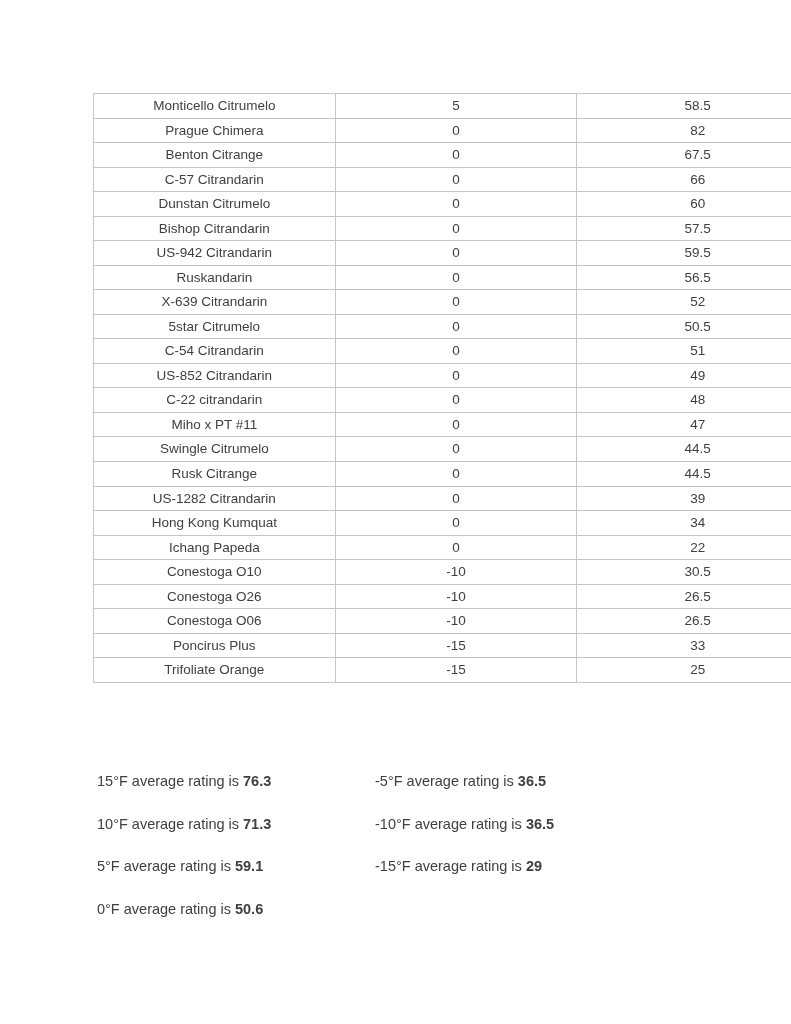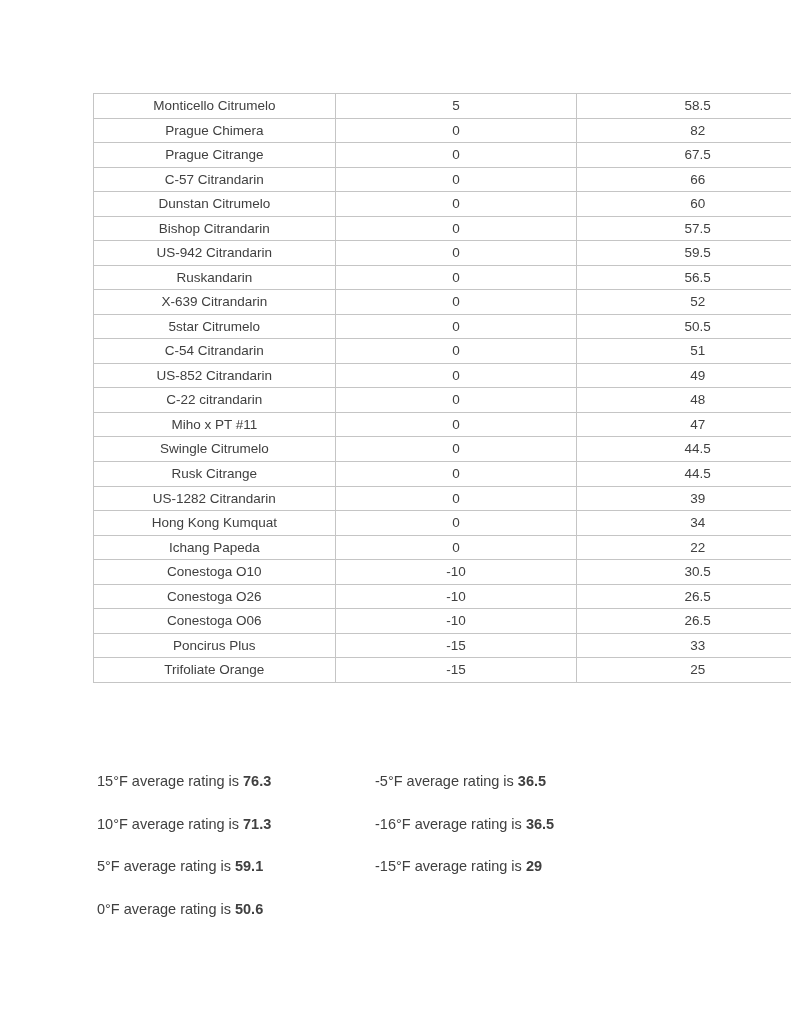--- a/index.html
+++ b/index.html
@@ -67,21 +67,21 @@
         <td>Monticello Citrumelo</td>
         <td>5</td>
         <td>58.5</td>
       </tr>
         <tr>
         <td>Prague Chimera</td>
         <td>0</td>
         <td>82</td>
       </tr>
         <tr>
-        <td>Prague Citrange</td>
+        <td>Benton Citrange</td>
         <td>0</td>
         <td>67.5</td>
       </tr>
         <tr>
         <td>C-57 Citrandarin</td>
         <td>0</td>
         <td>66</td>
       </tr>
         <tr>
         <td>Dunstan Citrumelo</td>
@@ -190,17 +190,17 @@
 
   <p class="summary-line"><span>15°F average rating is</span> <b>76.3</b></p>
       <p class="summary-line"><span>10°F average rating is</span> <b>71.3</b></p>
       <p class="summary-line"><span>5°F average rating is</span> <b>59.1</b></p>
       <p class="summary-line"><span>0°F average rating is</span> <b>50.6</b></p>
     </div>
 
   <div class="summary right">
 
   <p class="summary-line"><span>-5°F average rating is</span> <b>36.5</b></p>
-      <p class="summary-line"><span>-16°F average rating is</span> <b>36.5</b></p>
+      <p class="summary-line"><span>-10°F average rating is</span> <b>36.5</b></p>
       <p class="summary-line"><span>-15°F average rating is</span> <b>29</b></p>
     </div>
 
 </div>
 
 </body></html>

